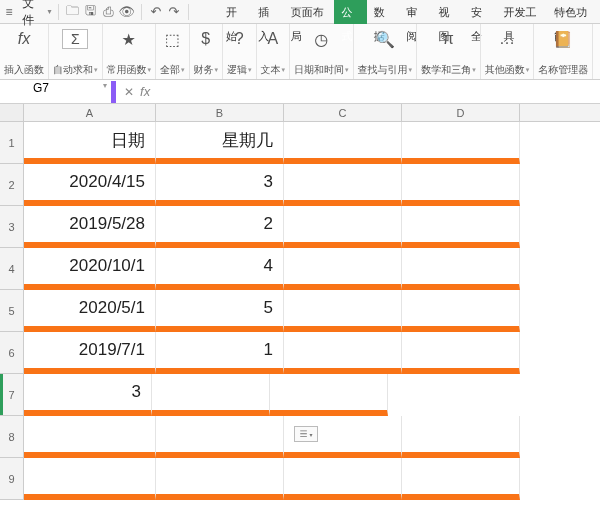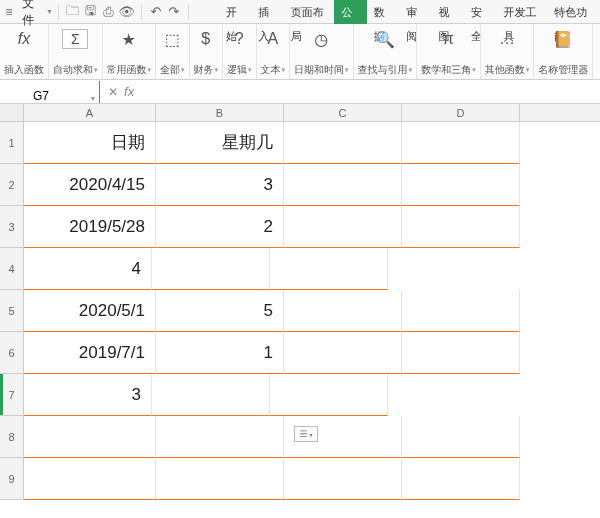--- a/index.html
+++ b/index.html
@@ -21,41 +21,41 @@
 .ribbon-group { display: flex; flex-direction: column; align-items: center; justify-content: space-between; padding: 4px 4px 2px; border-right: 1px solid #e4e4e4; }
 .ribbon-group .icon { height: 22px; display: flex; align-items: center; justify-content: center; color: #555; font-size: 16px; }
 .ribbon-group .label { font-size: 10px; color: #555; white-space: nowrap; display: flex; align-items: center; gap: 1px; margin-top: 8px; }
 .ribbon-group .label .caret { font-size: 7px; color: #999; }
 .ribbon-side { display: flex; flex-direction: column; padding: 4px 6px; gap: 4px; font-size: 10px; color: #555; }
 .ribbon-side .side-item { display: flex; align-items: center; gap: 3px; cursor: pointer; }
 .sigma-box { border: 1px solid #bbb; width: 26px; height: 20px; display: flex; align-items: center; justify-content: center; font-size: 14px; background: #fff; }
 
 
 .formula-bar-row { display: flex; align-items: center; height: 24px; border-bottom: 1px solid #d0d0d0; }
-.name-box { width: 100px; border-right: 1px solid #8b5cf6; height: 22px; display: flex; align-items: flex-end; padding: 0 6px; background: #fff; position: relative; }
+.name-box { width: 116px; border-right: 5px solid #8b5cf6; height: 22px; display: flex; align-items: flex-start; padding: 0 6px; background: #fff; position: relative; }
 .name-box input { border: none; width: 70px; font-size: 12px; text-align: center; outline: none; }
 .name-box .caret { position: absolute; right: 4px; font-size: 8px; color: #999; }
 .fx-tools { display: flex; align-items: center; gap: 6px; padding: 0 8px; color: #888; }
 .fx-tools .fx { font-style: italic; font-size: 13px; }
 .formula-input { flex: 1; }
 
 
 .grid-wrap { position: relative; }
 .col-headers { display: flex; height: 18px; border-bottom: 1px solid #ccc; background: #f3f3f3; }
 .corner { width: 24px; border-right: 1px solid #ccc; background: #eee; }
 .col-h { border-right: 1px solid #ccc; text-align: center; font-size: 11px; line-height: 18px; color: #666; }
 .col-h.A { width: 132px; }
 .col-h.B { width: 128px; }
 .col-h.C { width: 118px; }
 .col-h.D { width: 118px; }
 .rows { }
 .row { display: flex; height: 42px; }
 .row-h { width: 24px; background: #f3f3f3; border-right: 1px solid #ccc; border-bottom: 1px solid #ccc; display: flex; align-items: center; justify-content: center; font-size: 11px; color: #666; position: relative; }
 .row-h.active::before { content: ""; position: absolute; left: 0; top: 0; bottom: 0; width: 3px; background: #2e9e5b; }
-.cell { border-right: 1px solid #e4e4e4; border-bottom: 1px solid #f97316; display: flex; align-items: center; padding: 0 10px; font-size: 17px; color: #222; }
+.cell { border-right: 1px solid #e4e4e4; border-bottom: 6px solid #f97316; display: flex; align-items: center; padding: 0 10px; font-size: 17px; color: #222; }
 .cell.A { width: 132px; justify-content: flex-end; }
 .cell.B { width: 128px; justify-content: flex-end; }
 .cell.C { width: 118px; }
 .cell.D { width: 118px; }
 .cell.header-cell { font-size: 17px; }
 
 
 .smart-tag { position: absolute; left: 294px; top: 322px; width: 24px; height: 16px; border: 1px solid #bbb; background: #fafafa; display: flex; align-items: center; justify-content: center; font-size: 9px; color: #777; gap: 2px; }
 .smart-tag .caret { font-size: 6px; }
 </style>
@@ -221,20 +221,21 @@
       </div>
       <div class="row">
         <div class="row-h">3</div>
         <div class="cell A">2019/5/28</div>
         <div class="cell B">2</div>
         <div class="cell C"></div>
         <div class="cell D"></div>
       </div>
       <div class="row">
         <div class="row-h">4</div>
+        <div class="cell A">2020/10/1</div>
         <div class="cell B">4</div>
         <div class="cell C"></div>
         <div class="cell D"></div>
       </div>
       <div class="row">
         <div class="row-h">5</div>
         <div class="cell A">2020/5/1</div>
         <div class="cell B">5</div>
         <div class="cell C"></div>
         <div class="cell D"></div>

